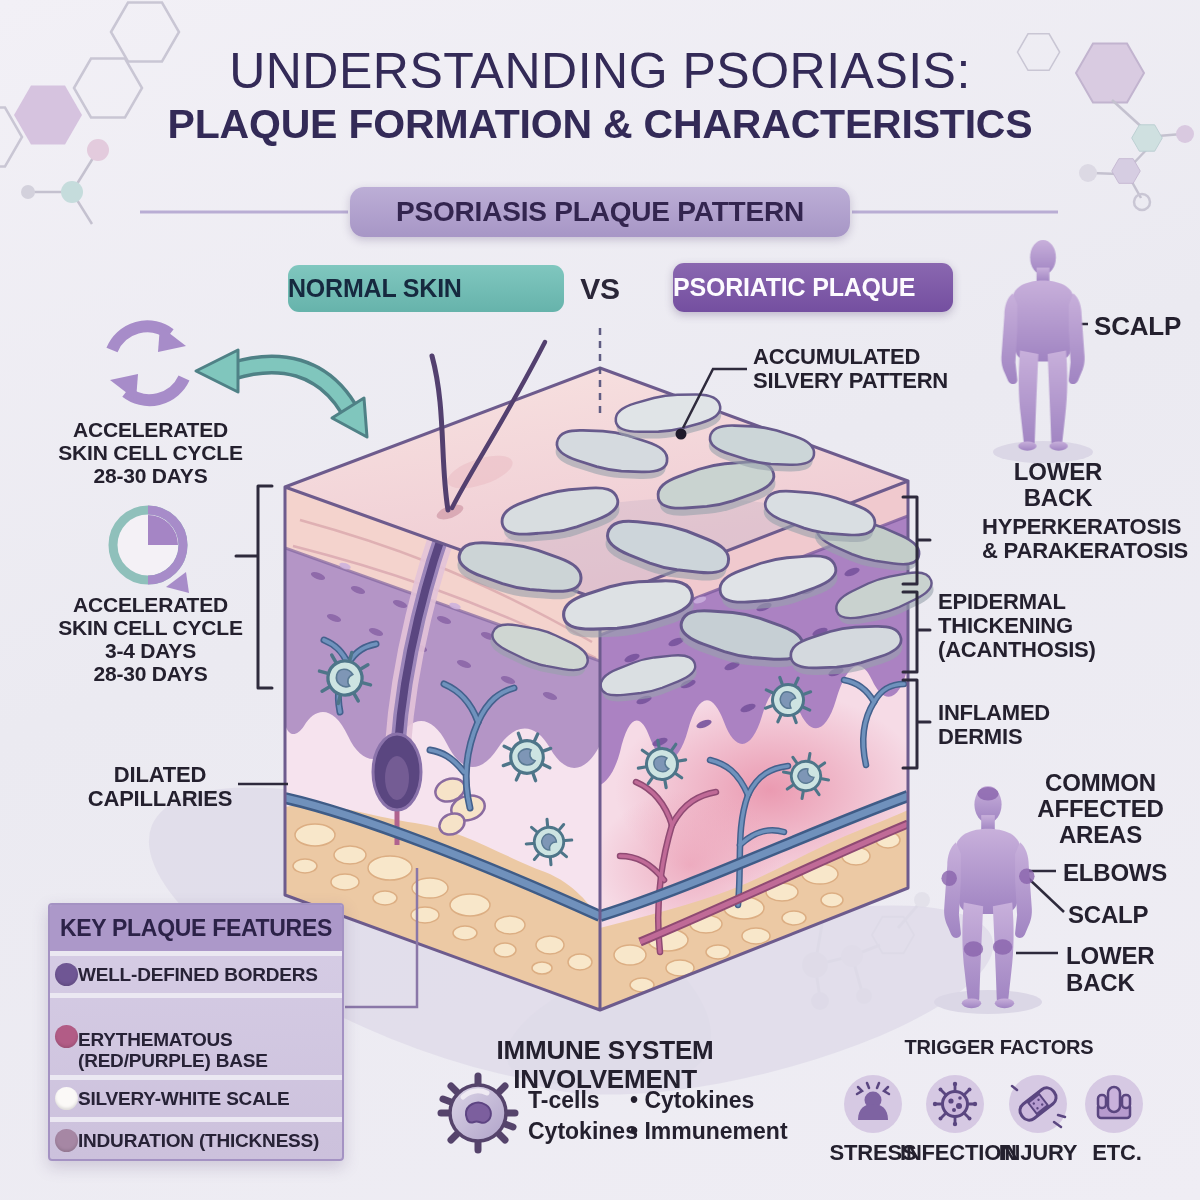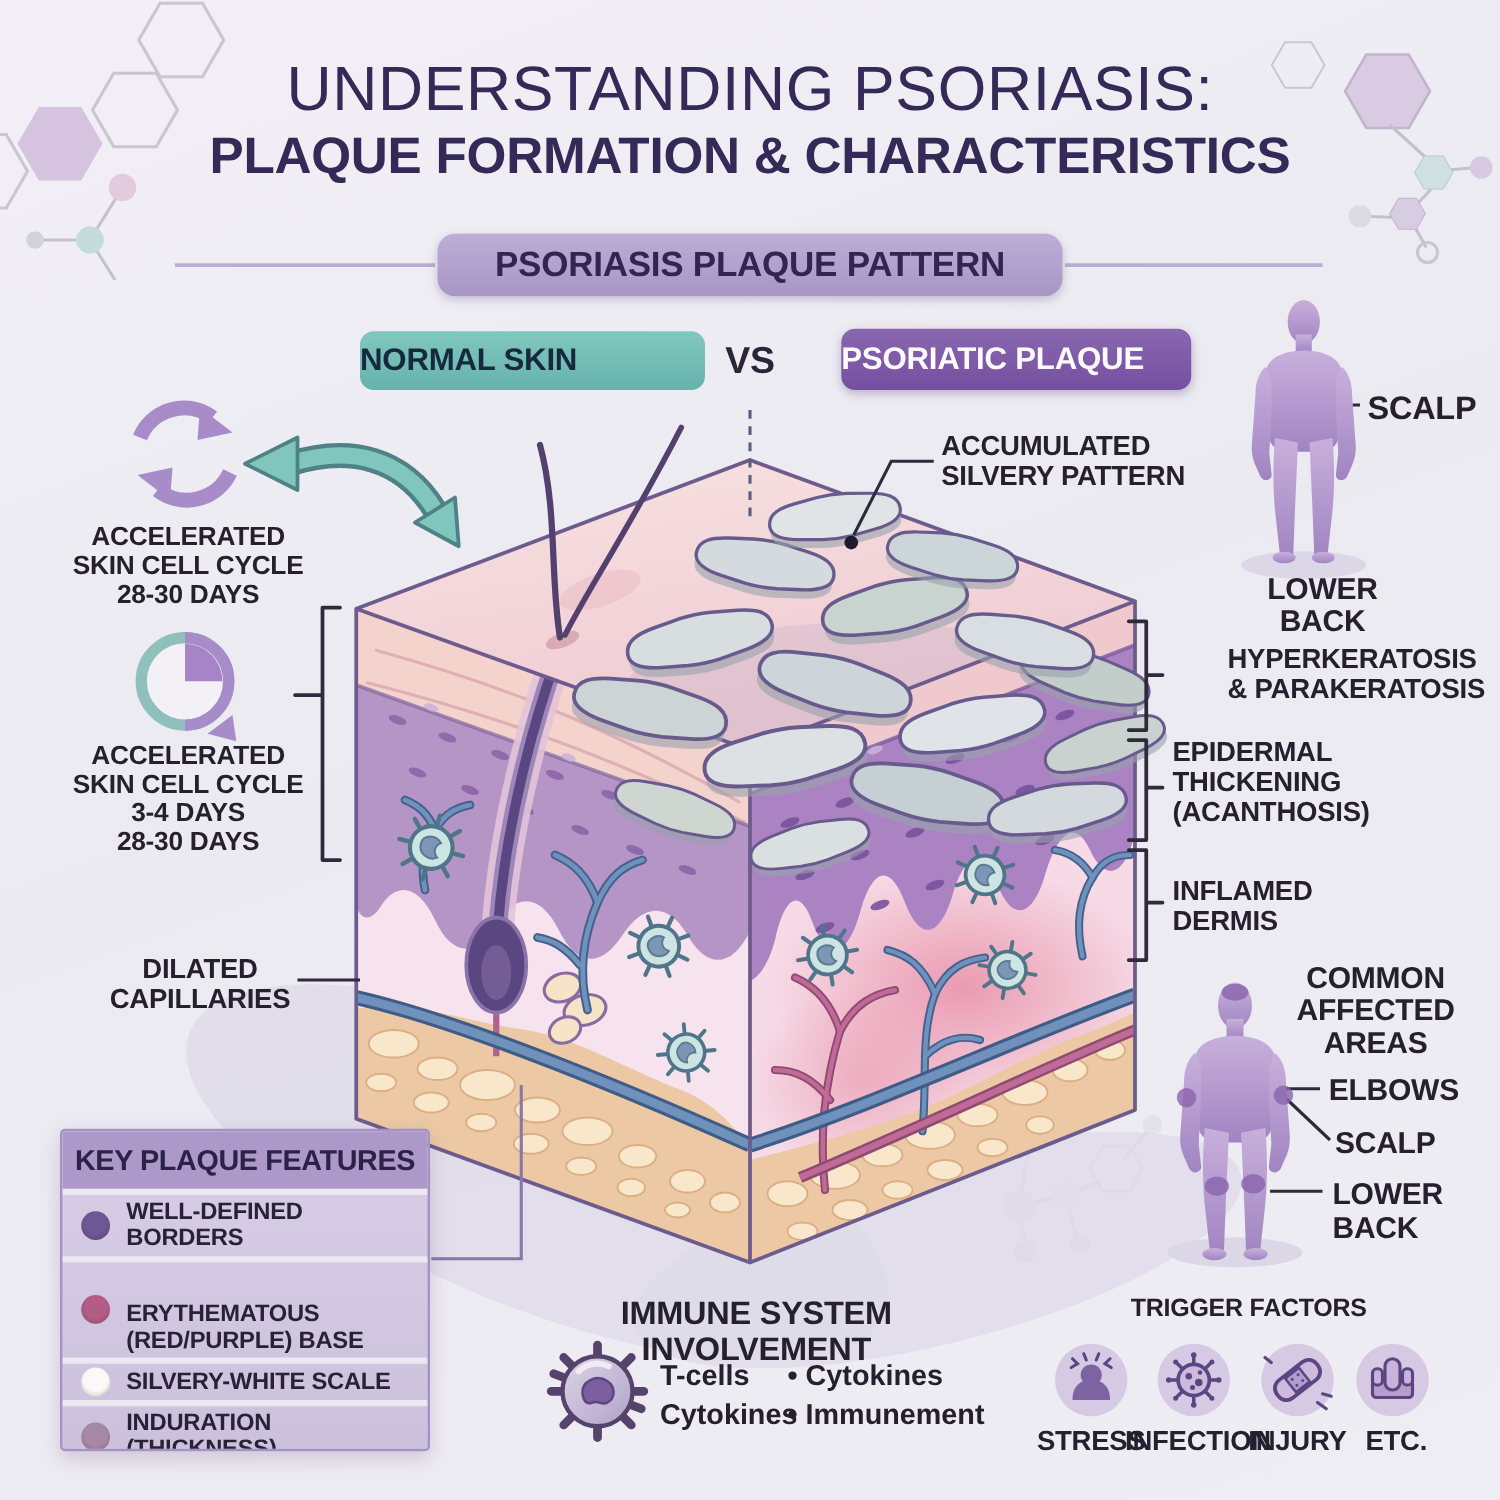--- a/index.html
+++ b/index.html
@@ -17,21 +17,21 @@
   .badge{height:47px;line-height:47px;text-align:left;border-radius:11px;font-size:25px;font-weight:800;}
   .badge.teal{left:288px;top:265px;width:276px;background:linear-gradient(#80c7bf,#66b3ab);color:#16293f;}
   .badge.purp{left:629px;top:263px;width:280px;height:49px;line-height:49px;background:linear-gradient(#8a67b0,#744fa0);color:#fdfbff;box-shadow:0 3px 8px rgba(80,60,110,.3);margin-left:44px;}
   .vs{left:566px;top:272px;width:68px;text-align:center;font-size:30px;font-weight:800;color:#2a2638;}
   .ann div{white-space:nowrap;}
   .panel{position:absolute;z-index:2;left:48px;top:903px;width:296px;height:258px;border-radius:4px;
     background:linear-gradient(#d7cee6,#ccc1dc);border:2px solid #a492c3;box-sizing:border-box;
     box-shadow:0 6px 16px rgba(90,70,120,.22);display:flex;flex-direction:column;overflow:hidden;}
   .panel-head{height:46px;flex:0 0 auto;background:#ac98c9;display:flex;align-items:center;justify-content:center;
     font-size:23px;font-weight:800;color:#2c2248;letter-spacing:-0.3px;}
-  .prow{flex:1;display:flex;align-items:center;gap:13px;padding:3px 15px;border-top:5px solid #ebe8f2;}
+  .prow{flex:1;display:flex;align-items:center;padding:3px 5px;border-top:5px solid #ebe8f2;}
   .dot{width:23px;height:23px;border-radius:50%;flex:0 0 auto;box-shadow:inset 0 -2px 3px rgba(0,0,0,.12);}
   .ptext{font-size:19px;font-weight:700;color:#272236;line-height:1.12;letter-spacing:-0.2px;}
 </style>
 </head>
 <body>
 
 <div class="stage">
 
 <svg class="art" viewBox="0 0 1200 1200">
   <defs>

